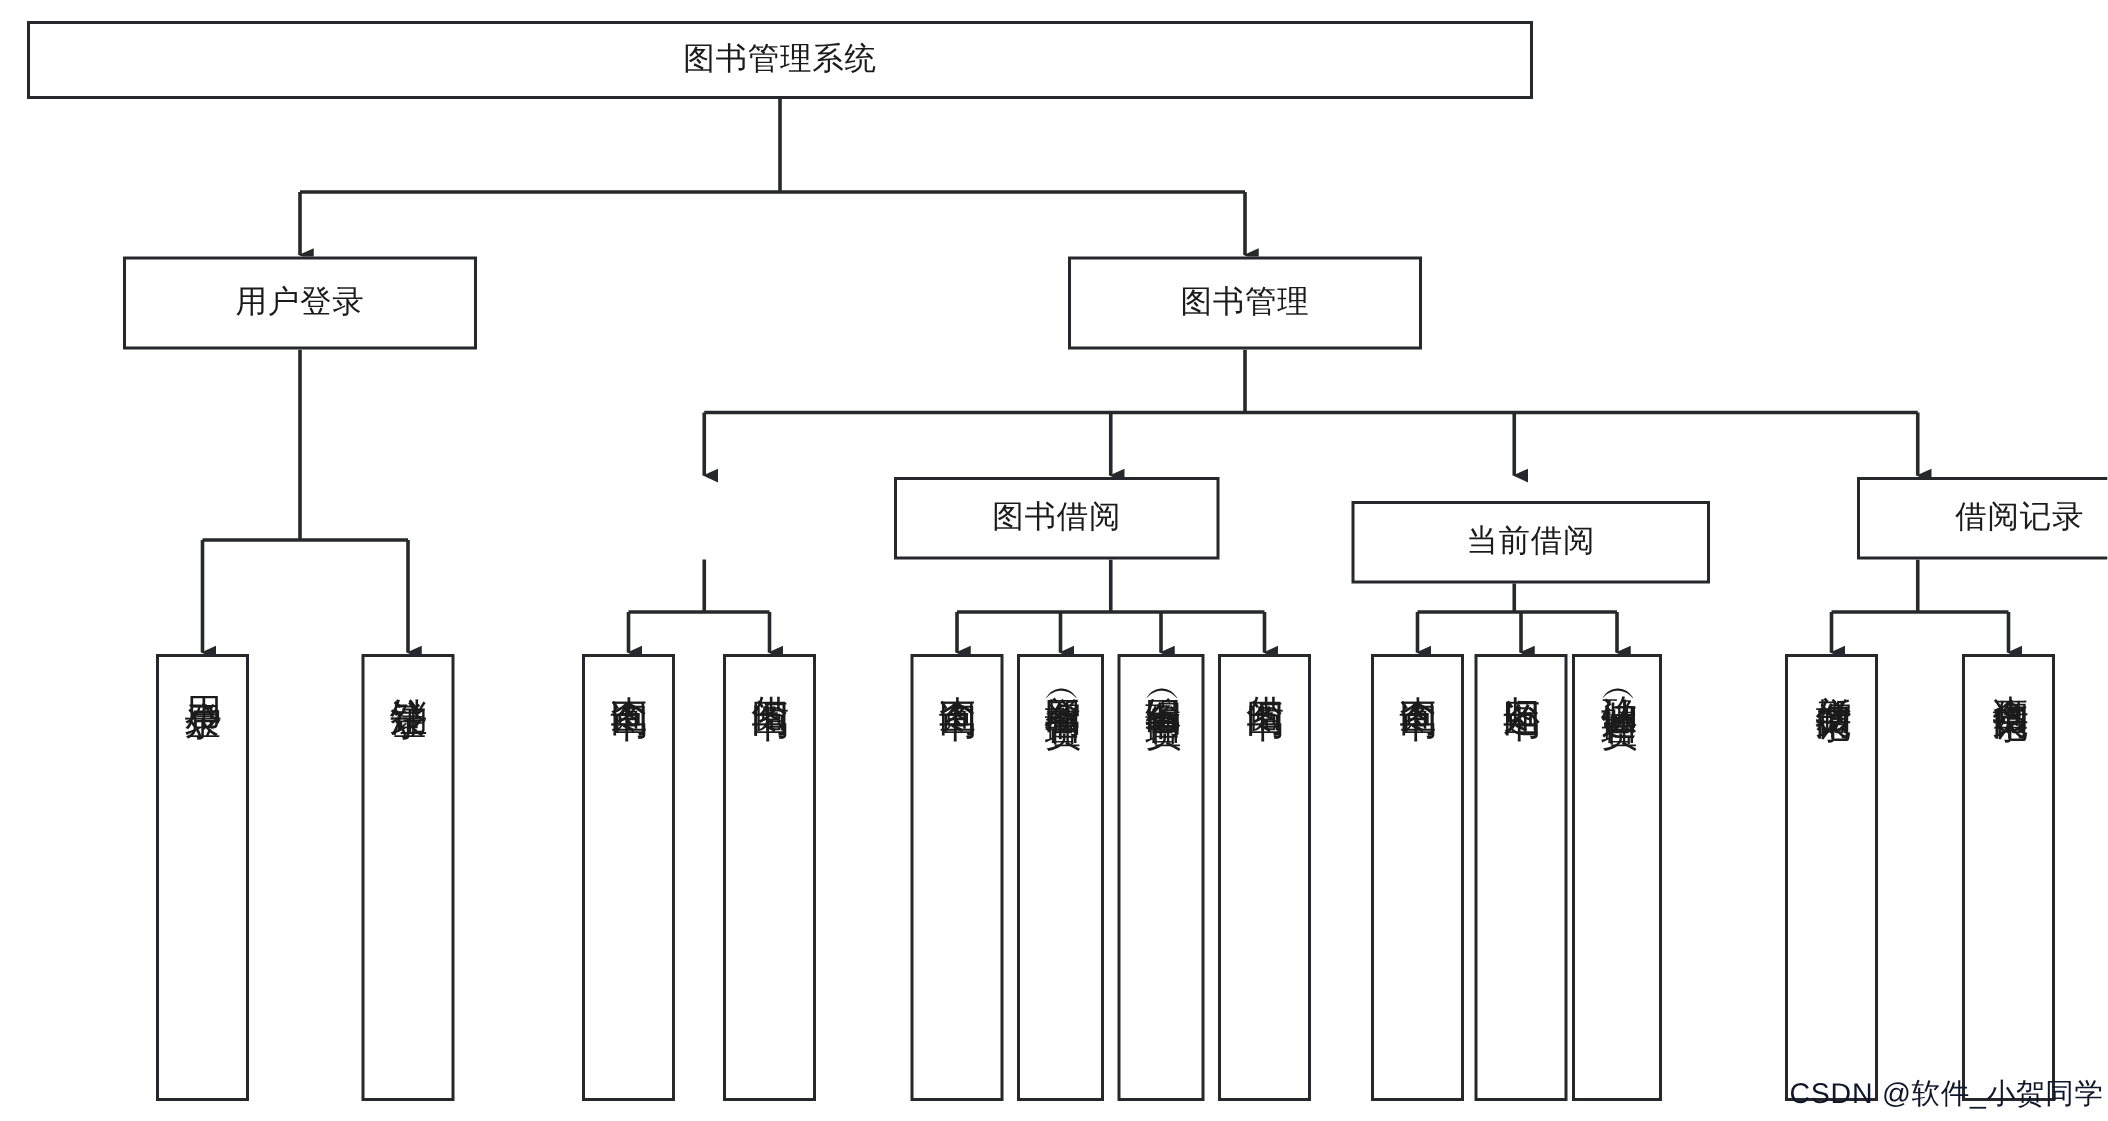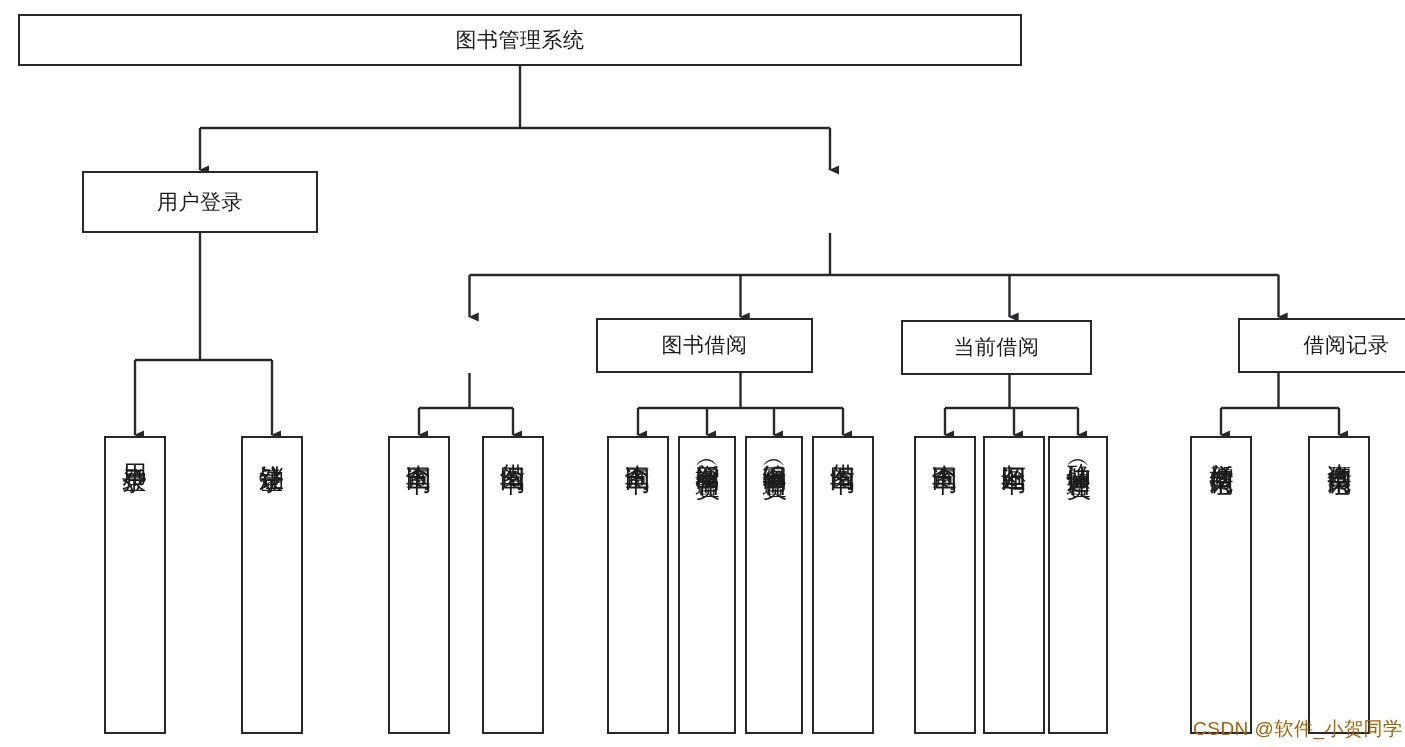--- a/index.html
+++ b/index.html
@@ -63,21 +63,21 @@
     letter-spacing: 2px;
     height: auto;
     max-height: 100%;
   }
   .node.leaf.tall .lbl {
     font-size: 24px;
   }
   .watermark {
     position: absolute;
     font-size: 19px;
-    color: #a16207;
+    color: #0f172a;
     letter-spacing: 0.5px;
     white-space: nowrap;
     z-index: 5;
     user-select: none;
   }
 </style>
 </head>
 <body>
 
 <div id="canvas">
@@ -125,25 +125,28 @@
       </g>
   </svg>
 
   <div class="node root" id="n-root" style="left: 18px; top: 14px; width: 1004px; height: 52px;">
     <span class="lbl">图书管理系统</span>
   </div>
 
   <div class="node horiz" id="n-l2-0" style="left: 82px; top: 171px; width: 236px; height: 62px;">
     <span class="lbl">用户登录</span>
   </div>
+  <div class="node horiz" id="n-l2-1" style="left: 712px; top: 171px; width: 236px; height: 62px;">
+    <span class="lbl">图书管理</span>
+  </div>
 
   <div class="node horiz" id="n-l3-1" style="left: 596px; top: 318px; width: 217px; height: 55px;">
     <span class="lbl">图书借阅</span>
   </div>
-  <div class="node horiz" id="n-l3-2" style="left: 901px; top: 320px; width: 191px; height: 55px;">
+  <div class="node horiz" id="n-l3-2" style="left: 901px; top: 334px; width: 239px; height: 55px;">
     <span class="lbl">当前借阅</span>
   </div>
   <div class="node horiz" id="n-l3-3" style="left: 1238px; top: 318px; width: 217px; height: 55px;">
     <span class="lbl">借阅记录</span>
   </div>
 
   <div class="node leaf" id="n-lf-0" style="left: 104px; top: 436px; width: 62px; height: 298px;">
     <span class="lbl">用户登录</span>
   </div>
   <div class="node leaf" id="n-lf-1" style="left: 241px; top: 436px; width: 62px; height: 298px;">

